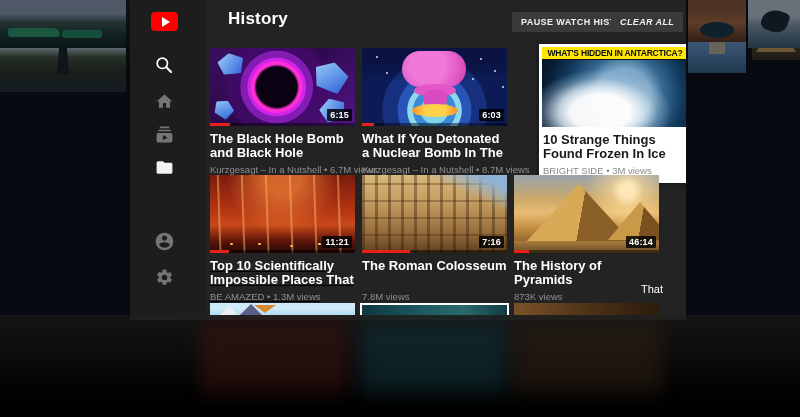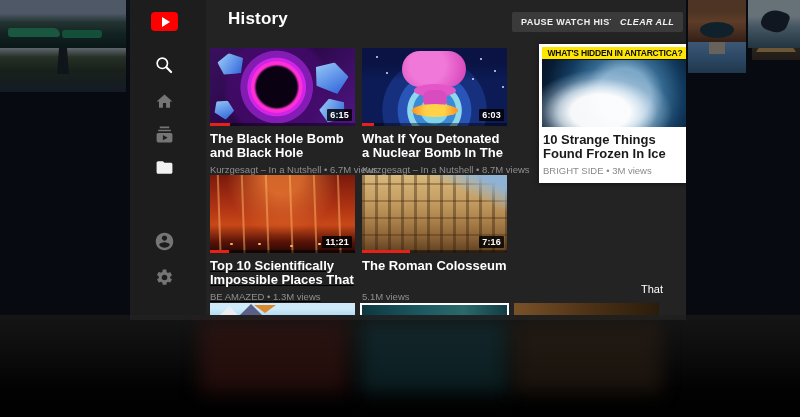--- a/index.html
+++ b/index.html
@@ -274,23 +274,36 @@
     </div>
 
     <div class="card" style="left:232px;top:175px;">
       <div class="thumb art-colosseum">
         <span class="dur">7:16</span>
         <div class="ptrack">
             <div class="pfill" style="width: 33%;"></div>
           </div>
       </div>
       <div class="vtitle">The Roman Colosseum</div>
-      <div class="vmeta">5.1M views</div>
-    </div>
-
+      <div class="vmeta">7.8M views</div>
+    </div>
+
+    <div class="card" style="left:384px;top:175px;">
+      <div class="thumb art-pyramids">
+        <div class="pyr pyr1"></div>
+          <div class="pyr pyr2"></div>
+          <div class="ground"></div>
+        <span class="dur">46:14</span>
+        <div class="ptrack">
+            <div class="pfill" style="width: 10%;"></div>
+          </div>
+      </div>
+      <div class="vtitle">The History of Pyramids</div>
+      <div class="vmeta">873K views</div>
+    </div>
 
     <div class="sliver sv1">
         <div class="pk1"></div>
         <div class="pk3"></div>
         <div class="pk2"></div>
       </div>
     <div class="sliver sv2">
         <div class="inner"></div>
       </div>
     <div class="sliver sv3"></div>

